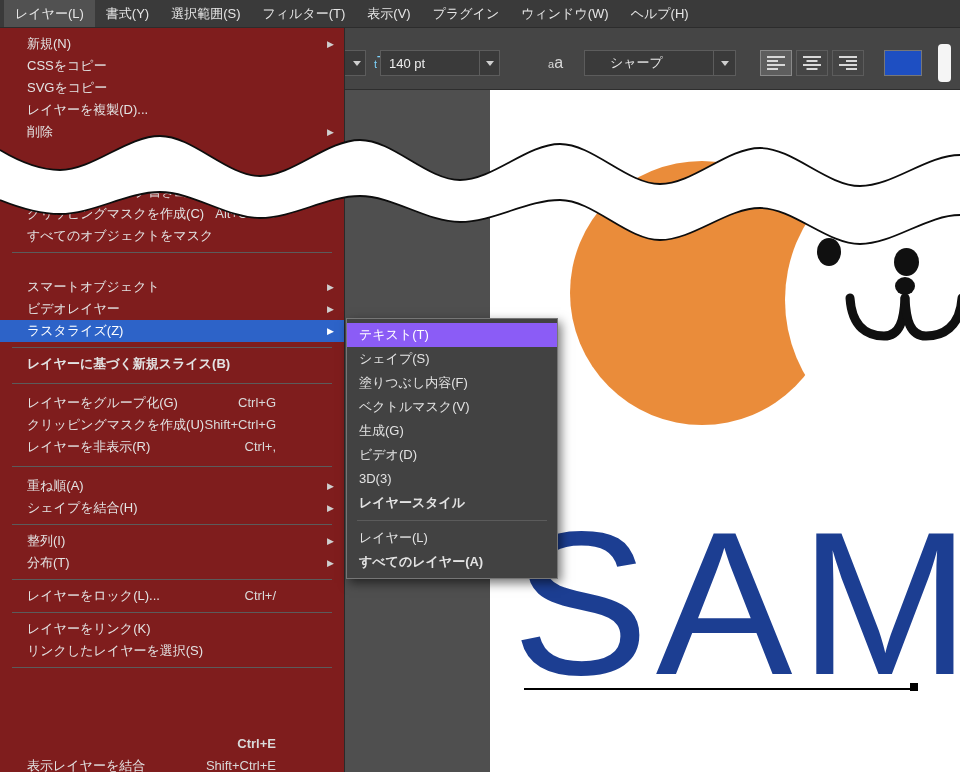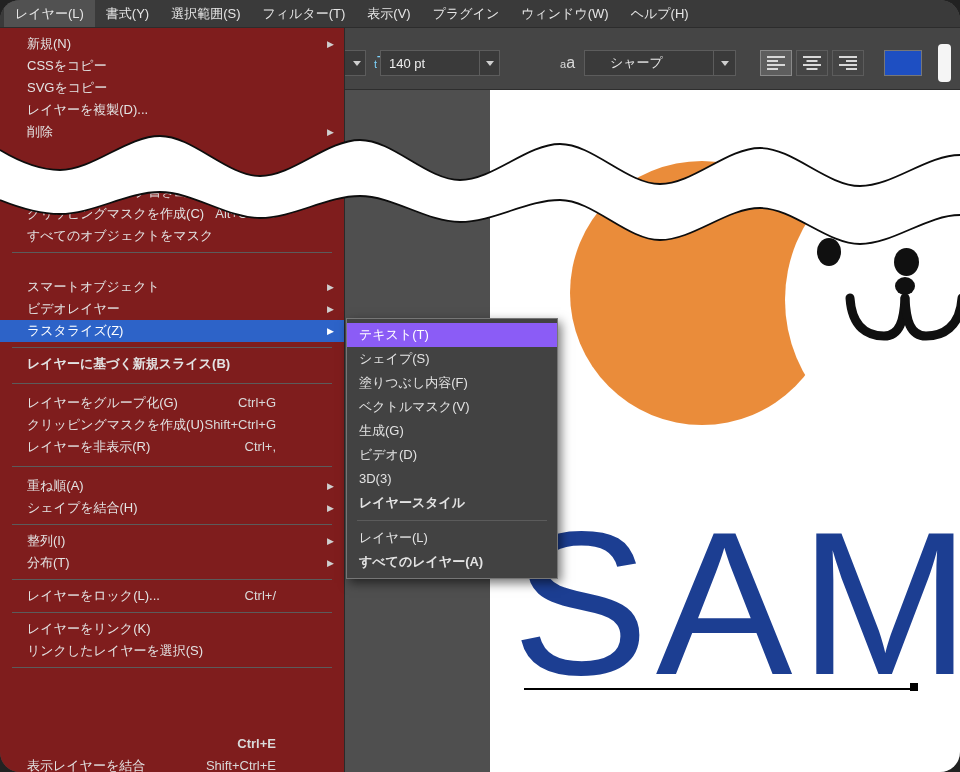--- a/index.html
+++ b/index.html
@@ -1,17 +1,17 @@
 <!DOCTYPE html>
 <html><head>
 <meta charset="utf-8">
 <style>
   * { margin:0; padding:0; box-sizing:border-box; }
   body { background:#222; font-family:"Liberation Sans","DejaVu Sans",sans-serif; }
-  #app { position:relative; width:960px; height:772px; overflow:hidden; background:#4f4f4f;border-radius:20px; }
+  #app { position:relative; width:960px; height:772px; overflow:hidden; background:#4f4f4f; }
 
   
   .menubar { position:absolute; left:0; top:0; right:0; height:28px; background:#3a3a3a;
     border-bottom:1px solid #2c2c2c; display:flex; align-items:stretch; padding-left:4px;
     z-index:150; color:#e6e6e6; font-size:13px; }
   .mitem { line-height:28px; padding:0 11px; white-space:nowrap; }
   .mitem.active { background:#515151; }
 
   
   .toolbar { position:absolute; left:0; top:28px; right:0; height:62px; background:#454545;
@@ -20,21 +20,21 @@
     display:flex; align-items:center; }
   .tb-sliver { left:338px; width:28px; justify-content:flex-end; padding-right:4px; }
   .chev { width:0; height:0; border-left:4px solid transparent; border-right:4px solid transparent;
     border-top:5px solid #cfcfcf; display:inline-block; }
   .icon-fontsize { position:absolute; left:374px; top:26px; color:#7dd3fc; background:none; border:none; }
   .icon-fontsize .sm, .icon-aa .sm { font-size:11px; }
   .icon-fontsize .lg, .icon-aa .lg { font-size:16px; }
   .field { left:380px; width:120px; padding-left:8px; }
   .field .val { flex:1; color:#eee; }
   .field .dd { width:20px; height:100%; border-left:1px solid #5c5c5c; display:flex; align-items:center; justify-content:center; }
-  .icon-aa { position:absolute; left:548px; top:26px; color:#d8d8d8; background:none; border:none;margin-left:12px; }
+  .icon-aa { position:absolute; left:548px; top:26px; color:#d8d8d8; background:none; border:none; }
   .dropdown { left:584px; width:152px; padding-left:25px; }
   .dropdown .val { flex:1; color:#e8e8e8; }
   .dropdown .dd { width:22px; height:100%; border-left:1px solid #5c5c5c; display:flex; align-items:center; justify-content:center; }
   .align-group { position:absolute; left:760px; top:22px; display:flex; gap:4px; }
   .align-btn { width:32px; height:26px; background:#454545; border:1px solid #5c5c5c;
     display:flex; align-items:center; justify-content:center; }
   .align-btn.selected { background:#5e5e5e; border-color:#8a8a8a; }
   .swatch { position:absolute; left:884px; top:22px; width:38px; height:26px; background:#1e4fc2;
     border:1px solid #777; }
   .white-bar { position:absolute; left:938px; top:16px; width:13px; height:38px; background:#f5f5f5; border-radius:4px; }

